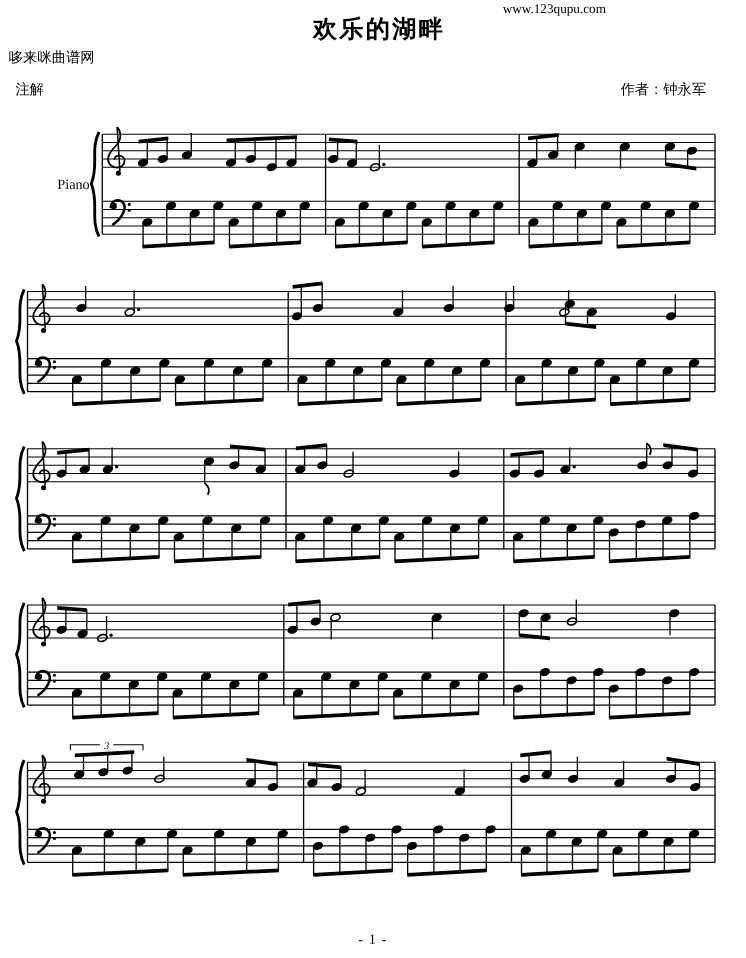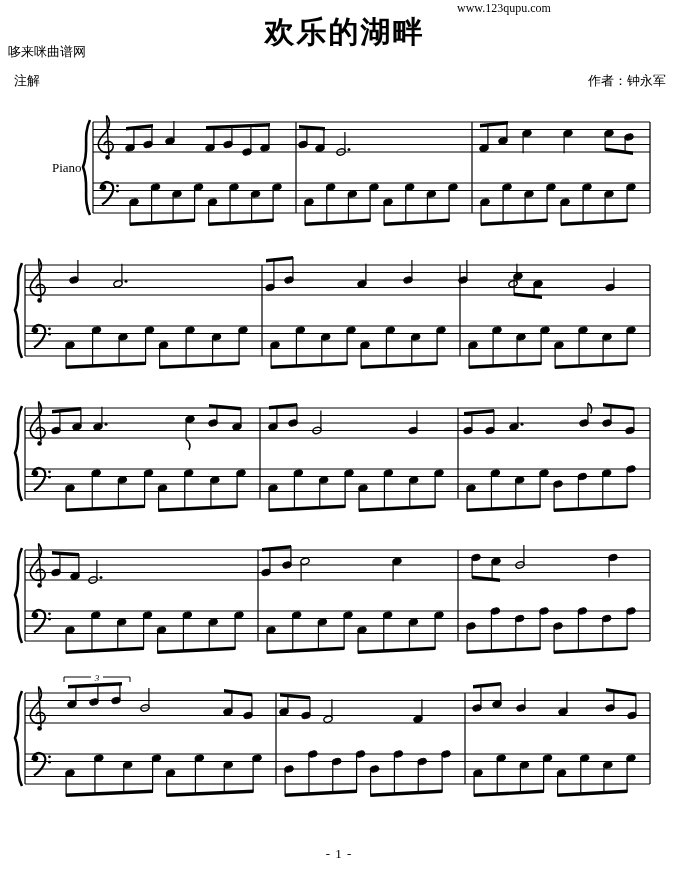--- a/index.html
+++ b/index.html
@@ -1,23 +1,23 @@
 <!DOCTYPE html>
 <html><head>
 <meta charset="utf-8">
 <style>
   html,body{margin:0;padding:0;}
   body{width:678px;height:871px;background:#ffffff;position:relative;overflow:hidden;
        font-family:"Liberation Serif",serif;color:#000;}
   .hdr-site{position:absolute;left:8px;top:15px;font:13px "Liberation Sans",sans-serif;margin-top:28px;}
   .hdr-title{position:absolute;left:11px;right:0;top:12px;text-align:center;
-             font-weight:bold;font-size:30px;letter-spacing:2px;font-family:"Liberation Serif",serif;}
+             font-weight:bold;font-size:22px;letter-spacing:2px;font-family:"Liberation Serif",serif;}
   .hdr-url{position:absolute;left:457px;top:1px;font:12px "Liberation Serif",serif;}
   .hdr-note{position:absolute;left:14px;top:72px;font:13px "Liberation Sans",sans-serif;text-align:center;}
-  .hdr-author{position:absolute;right:12px;top:72px;font:13px "Liberation Sans",sans-serif;}
+  .hdr-author{position:absolute;right:36px;top:72px;font:13px "Liberation Sans",sans-serif;}
   .piano-label{position:absolute;left:52px;top:160px;font:13px "Liberation Serif",serif;text-align:right;}
   .page-footer{position:absolute;left:0;right:0;top:846px;text-align:center;
                font:13px "Liberation Serif",serif;letter-spacing:1px;}
   #score-svg{position:absolute;left:0;top:0;}
 </style>
 </head>
 <body>
 
 <div class="hdr-site">哆来咪曲谱网</div>
 <div class="hdr-title">欢乐的湖畔</div>

